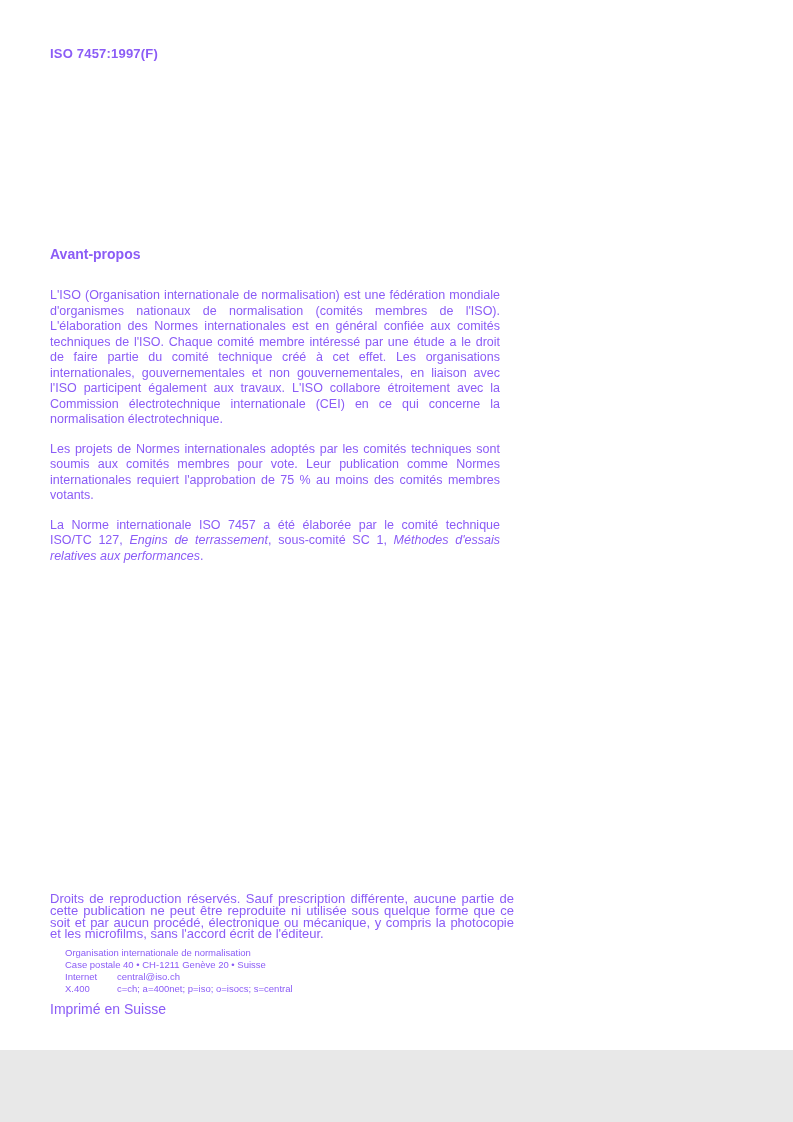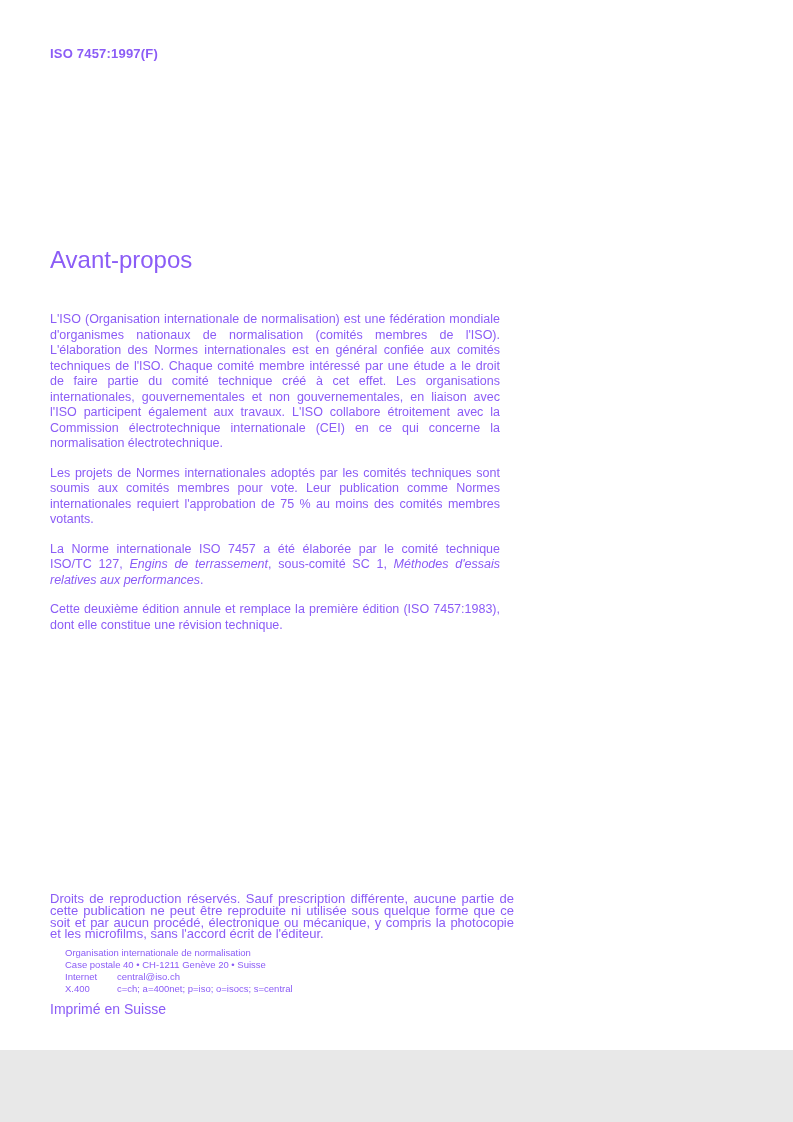--- a/index.html
+++ b/index.html
@@ -22,23 +22,23 @@
     font-weight: bold;
     letter-spacing: 0.2px;
   }
   .content {
     position: absolute;
     left: 50px;
     top: 246px;
     width: 450px;
   }
   .foreword-title {
-    font-size: 24px;
-    font-weight: normal;
-    margin-bottom: 38px;
+    font-size: 14px;
+    font-weight: bold;
+    margin-bottom: 26px;
   }
   .body-para {
     font-size: 12.5px;
     line-height: 15.5px;
     text-align: justify;
     margin-bottom: 14px;
     hyphens: none;
   }
   .italic { font-style: italic; }
   .footer {
@@ -86,21 +86,20 @@
 
   <div class="content">
     <div class="foreword-title">Avant-propos</div>
 
     <p class="body-para">L'ISO (Organisation internationale de normalisation) est une fédération mondiale d'organismes nationaux de normalisation (comités membres de l'ISO). L'élaboration des Normes internationales est en général confiée aux comités techniques de l'ISO. Chaque comité membre intéressé par une étude a le droit de faire partie du comité technique créé à cet effet. Les organisations internationales, gouvernementales et non gouvernementales, en liaison avec l'ISO participent également aux travaux. L'ISO collabore étroitement avec la Commission électrotechnique internationale (CEI) en ce qui concerne la normalisation électrotechnique.</p>
 
     <p class="body-para">Les projets de Normes internationales adoptés par les comités techniques sont soumis aux comités membres pour vote. Leur publication comme Normes internationales requiert l'approbation de 75&nbsp;% au moins des comités membres votants.</p>
 
     <p class="body-para"><span>La Norme internationale ISO 7457 a été élaborée par le comité technique ISO/TC&nbsp;127, </span><span class="italic">Engins de terrassement</span><span>, sous-comité SC&nbsp;1, </span><span class="italic">Méthodes d'essais relatives aux performances</span><span>.</span></p>
 
-    <p class="body-para">Cette deuxième édition annule et remplace la première édition (ISO 7457:1983), dont elle constitue une révision technique.</p>
   </div>
 
   <div class="footer">
 
     <div class="legal">Droits de reproduction réservés. Sauf prescription différente, aucune partie de cette publication ne peut être reproduite ni utilisée sous quelque forme que ce soit et par aucun procédé, électronique ou mécanique, y compris la photocopie et les microfilms, sans l'accord écrit de l'éditeur.</div>
 
     <div class="address">
       <div>Organisation internationale de normalisation</div>
       <div>Case postale 40 • CH-1211 Genève 20 • Suisse</div>
       <div class="address-row">

